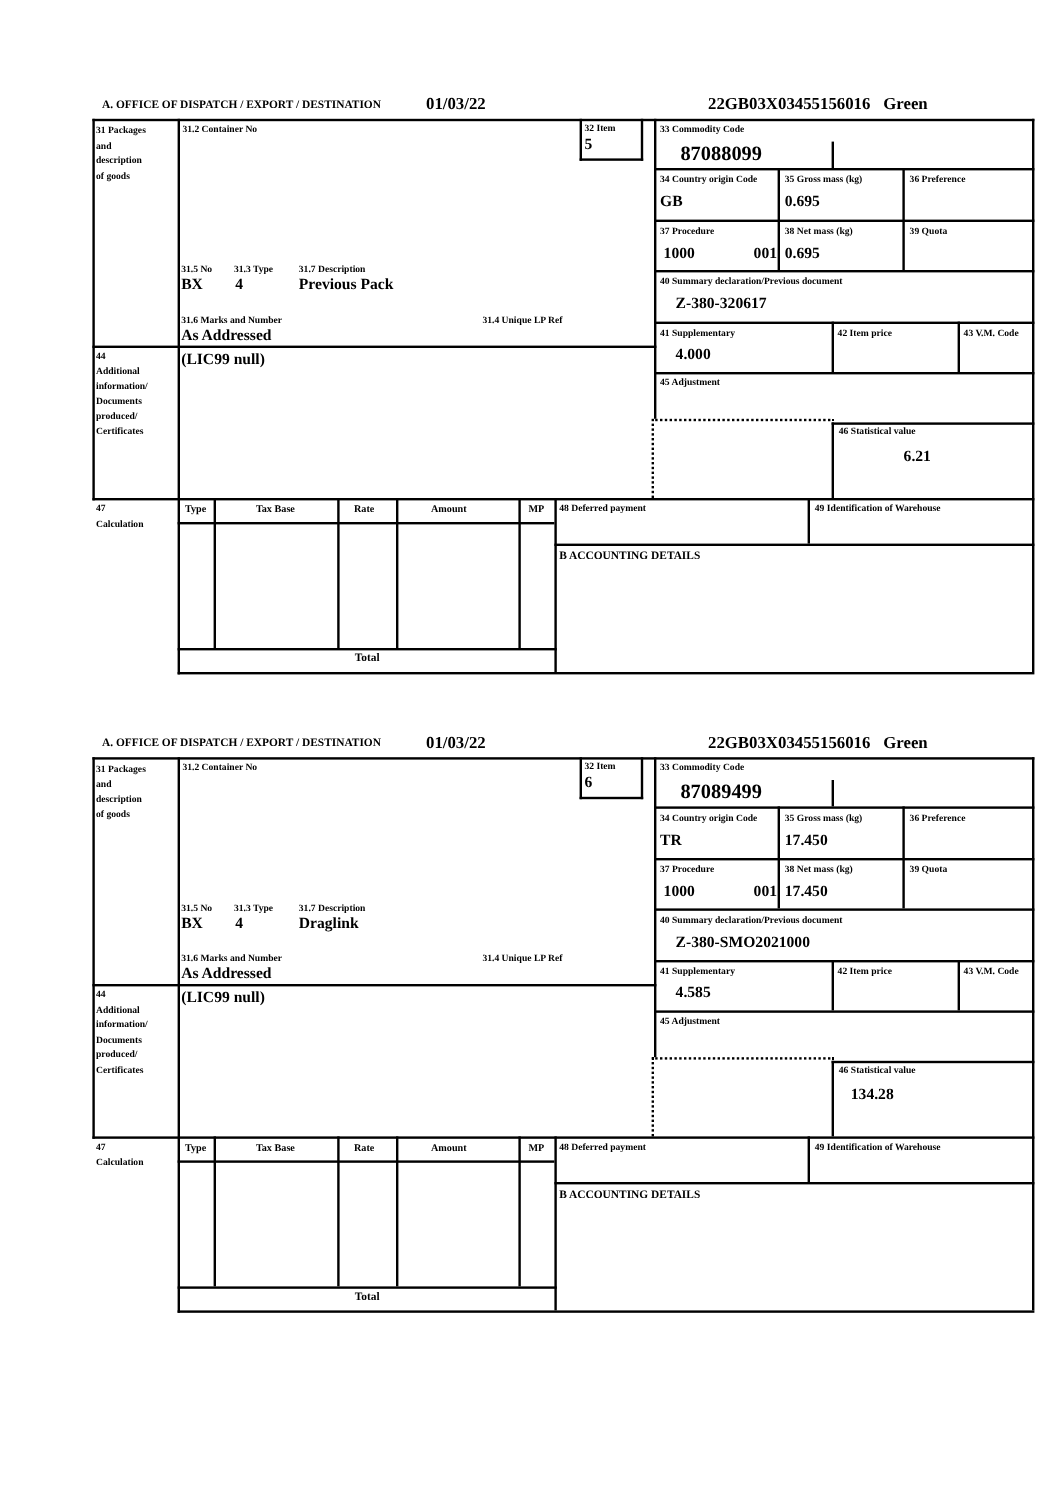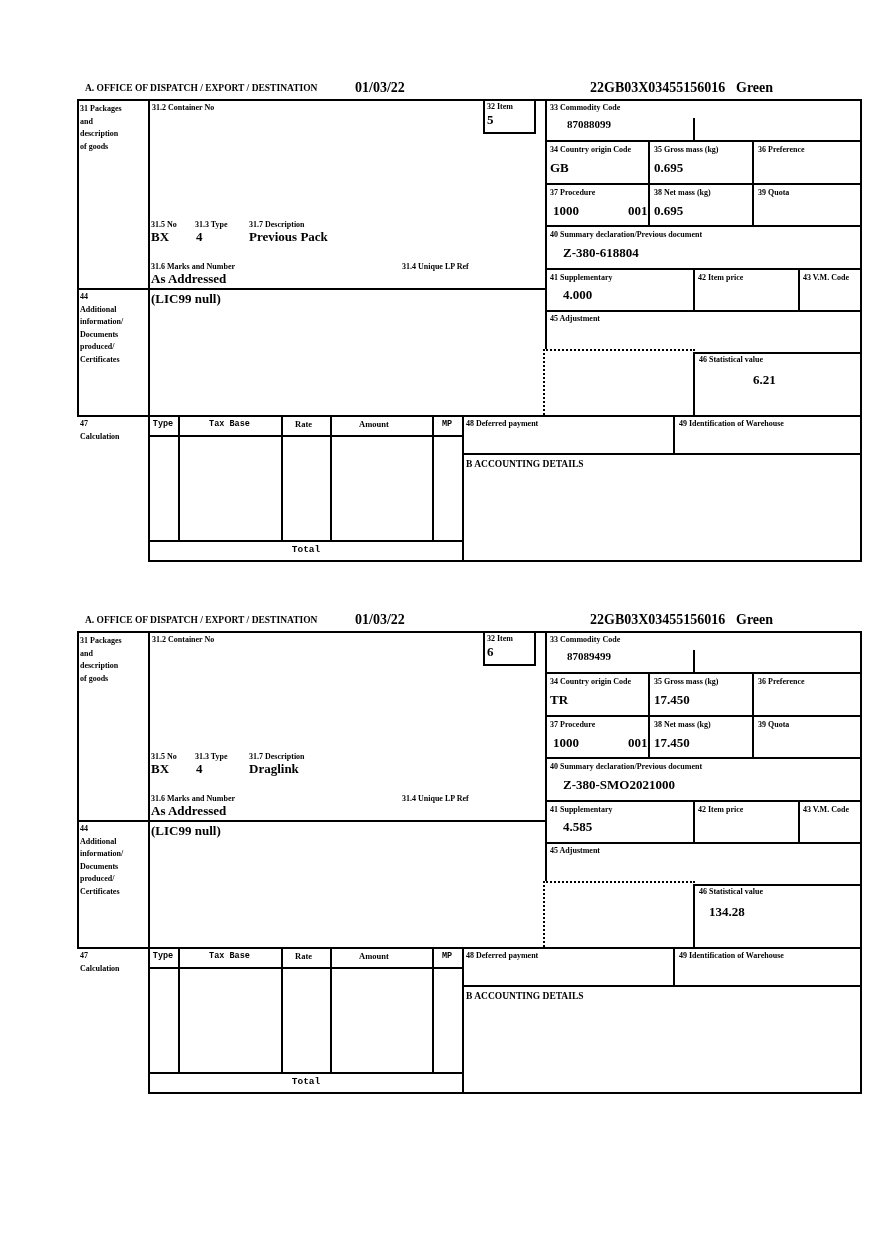--- a/index.html
+++ b/index.html
@@ -13,25 +13,25 @@
   .h{height:2px;}
   .v{width:2px;}
   .h.dot{background:none;height:0;border-top:2px dotted #000;}
   .v.dot{background:none;width:0;border-left:2px dotted #000;}
   .itembox{position:absolute;border-left:2px solid #000;border-right:2px solid #000;border-bottom:2px solid #000;}
   
   .lbl{position:absolute;font-weight:bold;font-size:8px;line-height:10px;white-space:nowrap;}
   .lbl-md{position:absolute;font-weight:bold;font-size:9.5px;white-space:nowrap;}
   .val{position:absolute;font-weight:bold;font-size:13px;white-space:nowrap;}
   .val-lg{position:absolute;font-weight:bold;font-size:14px;white-space:nowrap;}
-  .val-xl{position:absolute;font-weight:bold;font-size:11px;white-space:nowrap;}
+  .val-xl{position:absolute;font-weight:bold;font-size:17px;white-space:nowrap;}
   .ml span{display:block;}
   .ml{line-height:12.5px;}
   .colhdr{position:absolute;font-weight:bold;font-size:8.5px;}
-  .c{text-align:center;font-family:Liberation Mono, monospace;}
+  .c{text-align:center;}
   .r{text-align:center;}
 </style>
 </head>
 <body>
 
 <div class="page">
 
     <div class="block">
 
       <div class="lbl-md" style="left:8px;top:0px;">A.  OFFICE OF DISPATCH / EXPORT / DESTINATION</div>
@@ -95,21 +95,21 @@
       <div class="lbl" style="left:681px;top:62px;">36 Preference</div>
 
       <div class="lbl" style="left:473px;top:105px;">37 Procedure</div>
       <div class="val" style="left:476px;top:120px;">1000</div>
       <div class="val" style="left:551px;top:120px;">001</div>
       <div class="lbl" style="left:577px;top:105px;">38 Net mass (kg)</div>
       <div class="val" style="left:577px;top:120px;">0.695</div>
       <div class="lbl" style="left:681px;top:105px;">39 Quota</div>
 
       <div class="lbl" style="left:473px;top:147px;">40 Summary declaration/Previous document</div>
-      <div class="val" style="left:486px;top:162px;">Z-380-618804</div>
+      <div class="val" style="left:486px;top:162px;">Z-380-320617</div>
 
       <div class="lbl" style="left:473px;top:190px;">41 Supplementary</div>
       <div class="val" style="left:486px;top:204px;">4.000</div>
       <div class="lbl" style="left:621px;top:190px;">42 Item price</div>
       <div class="val" style="left:621px;top:204px;"></div>
       <div class="lbl" style="left:726px;top:190px;">43 V.M. Code</div>
       <div class="val" style="left:726px;top:204px;"></div>
 
       <div class="lbl" style="left:74px;top:137px;">31.5 No</div>
       <div class="lbl" style="left:118px;top:137px;">31.3 Type</div>

